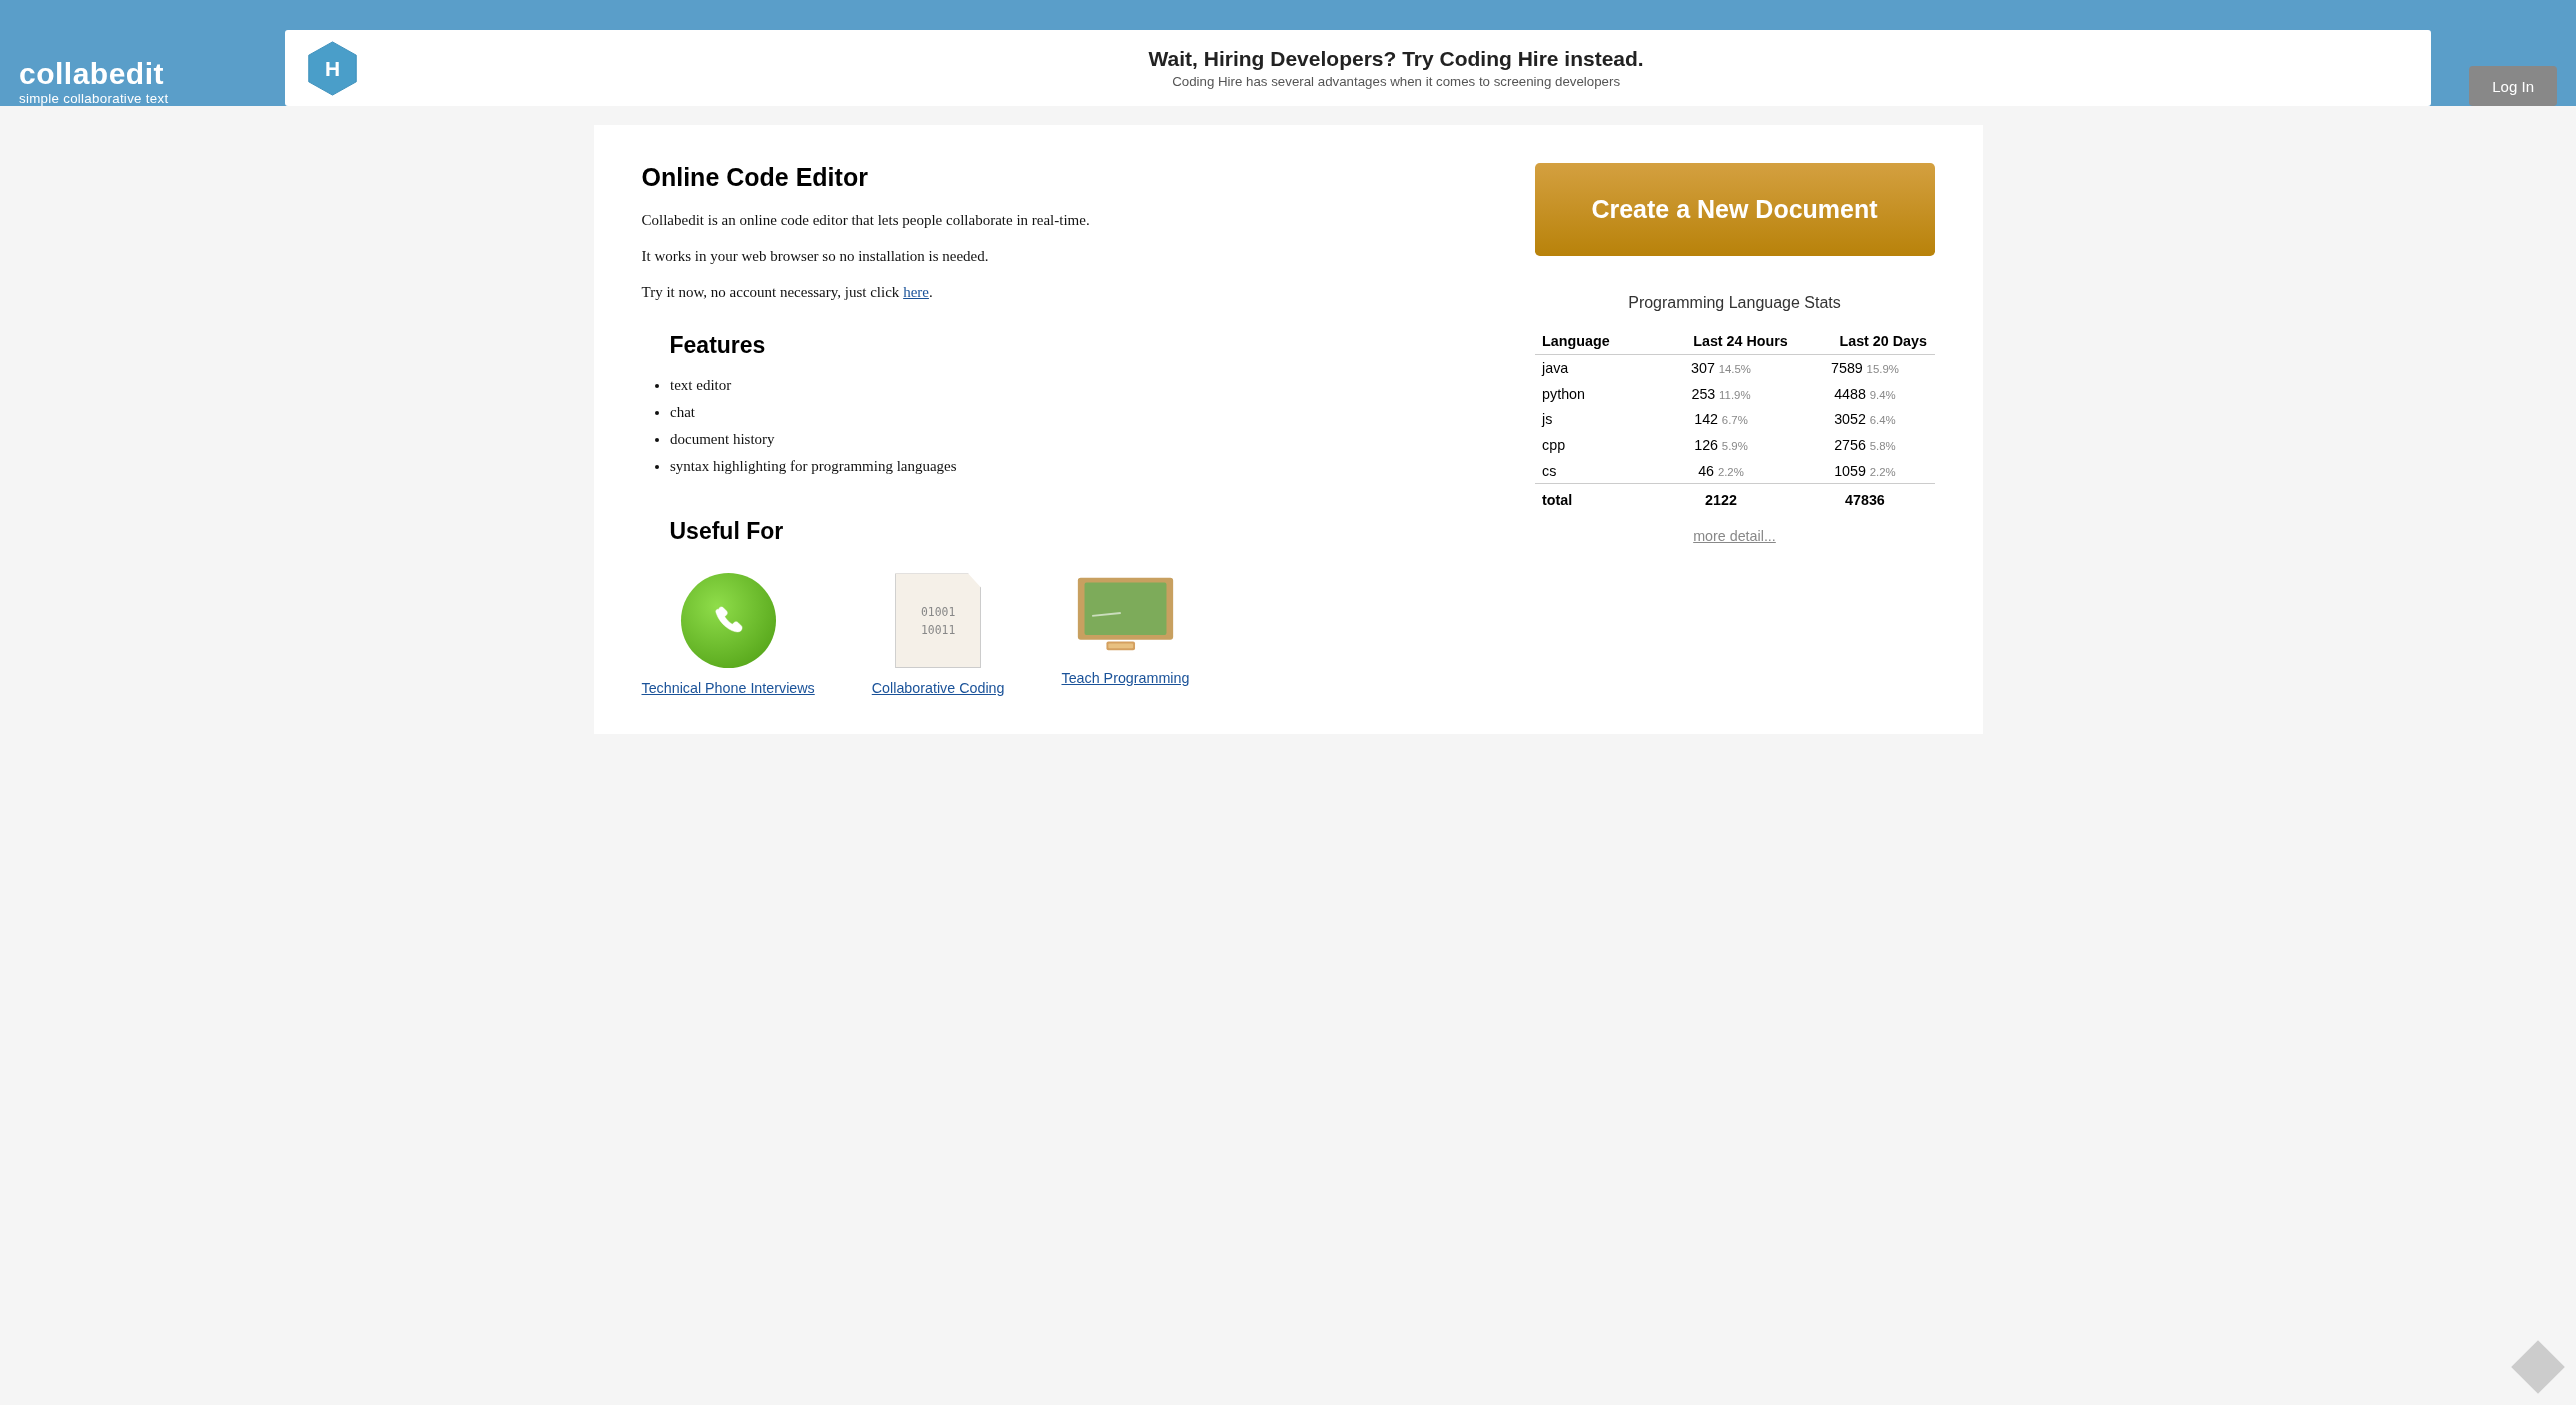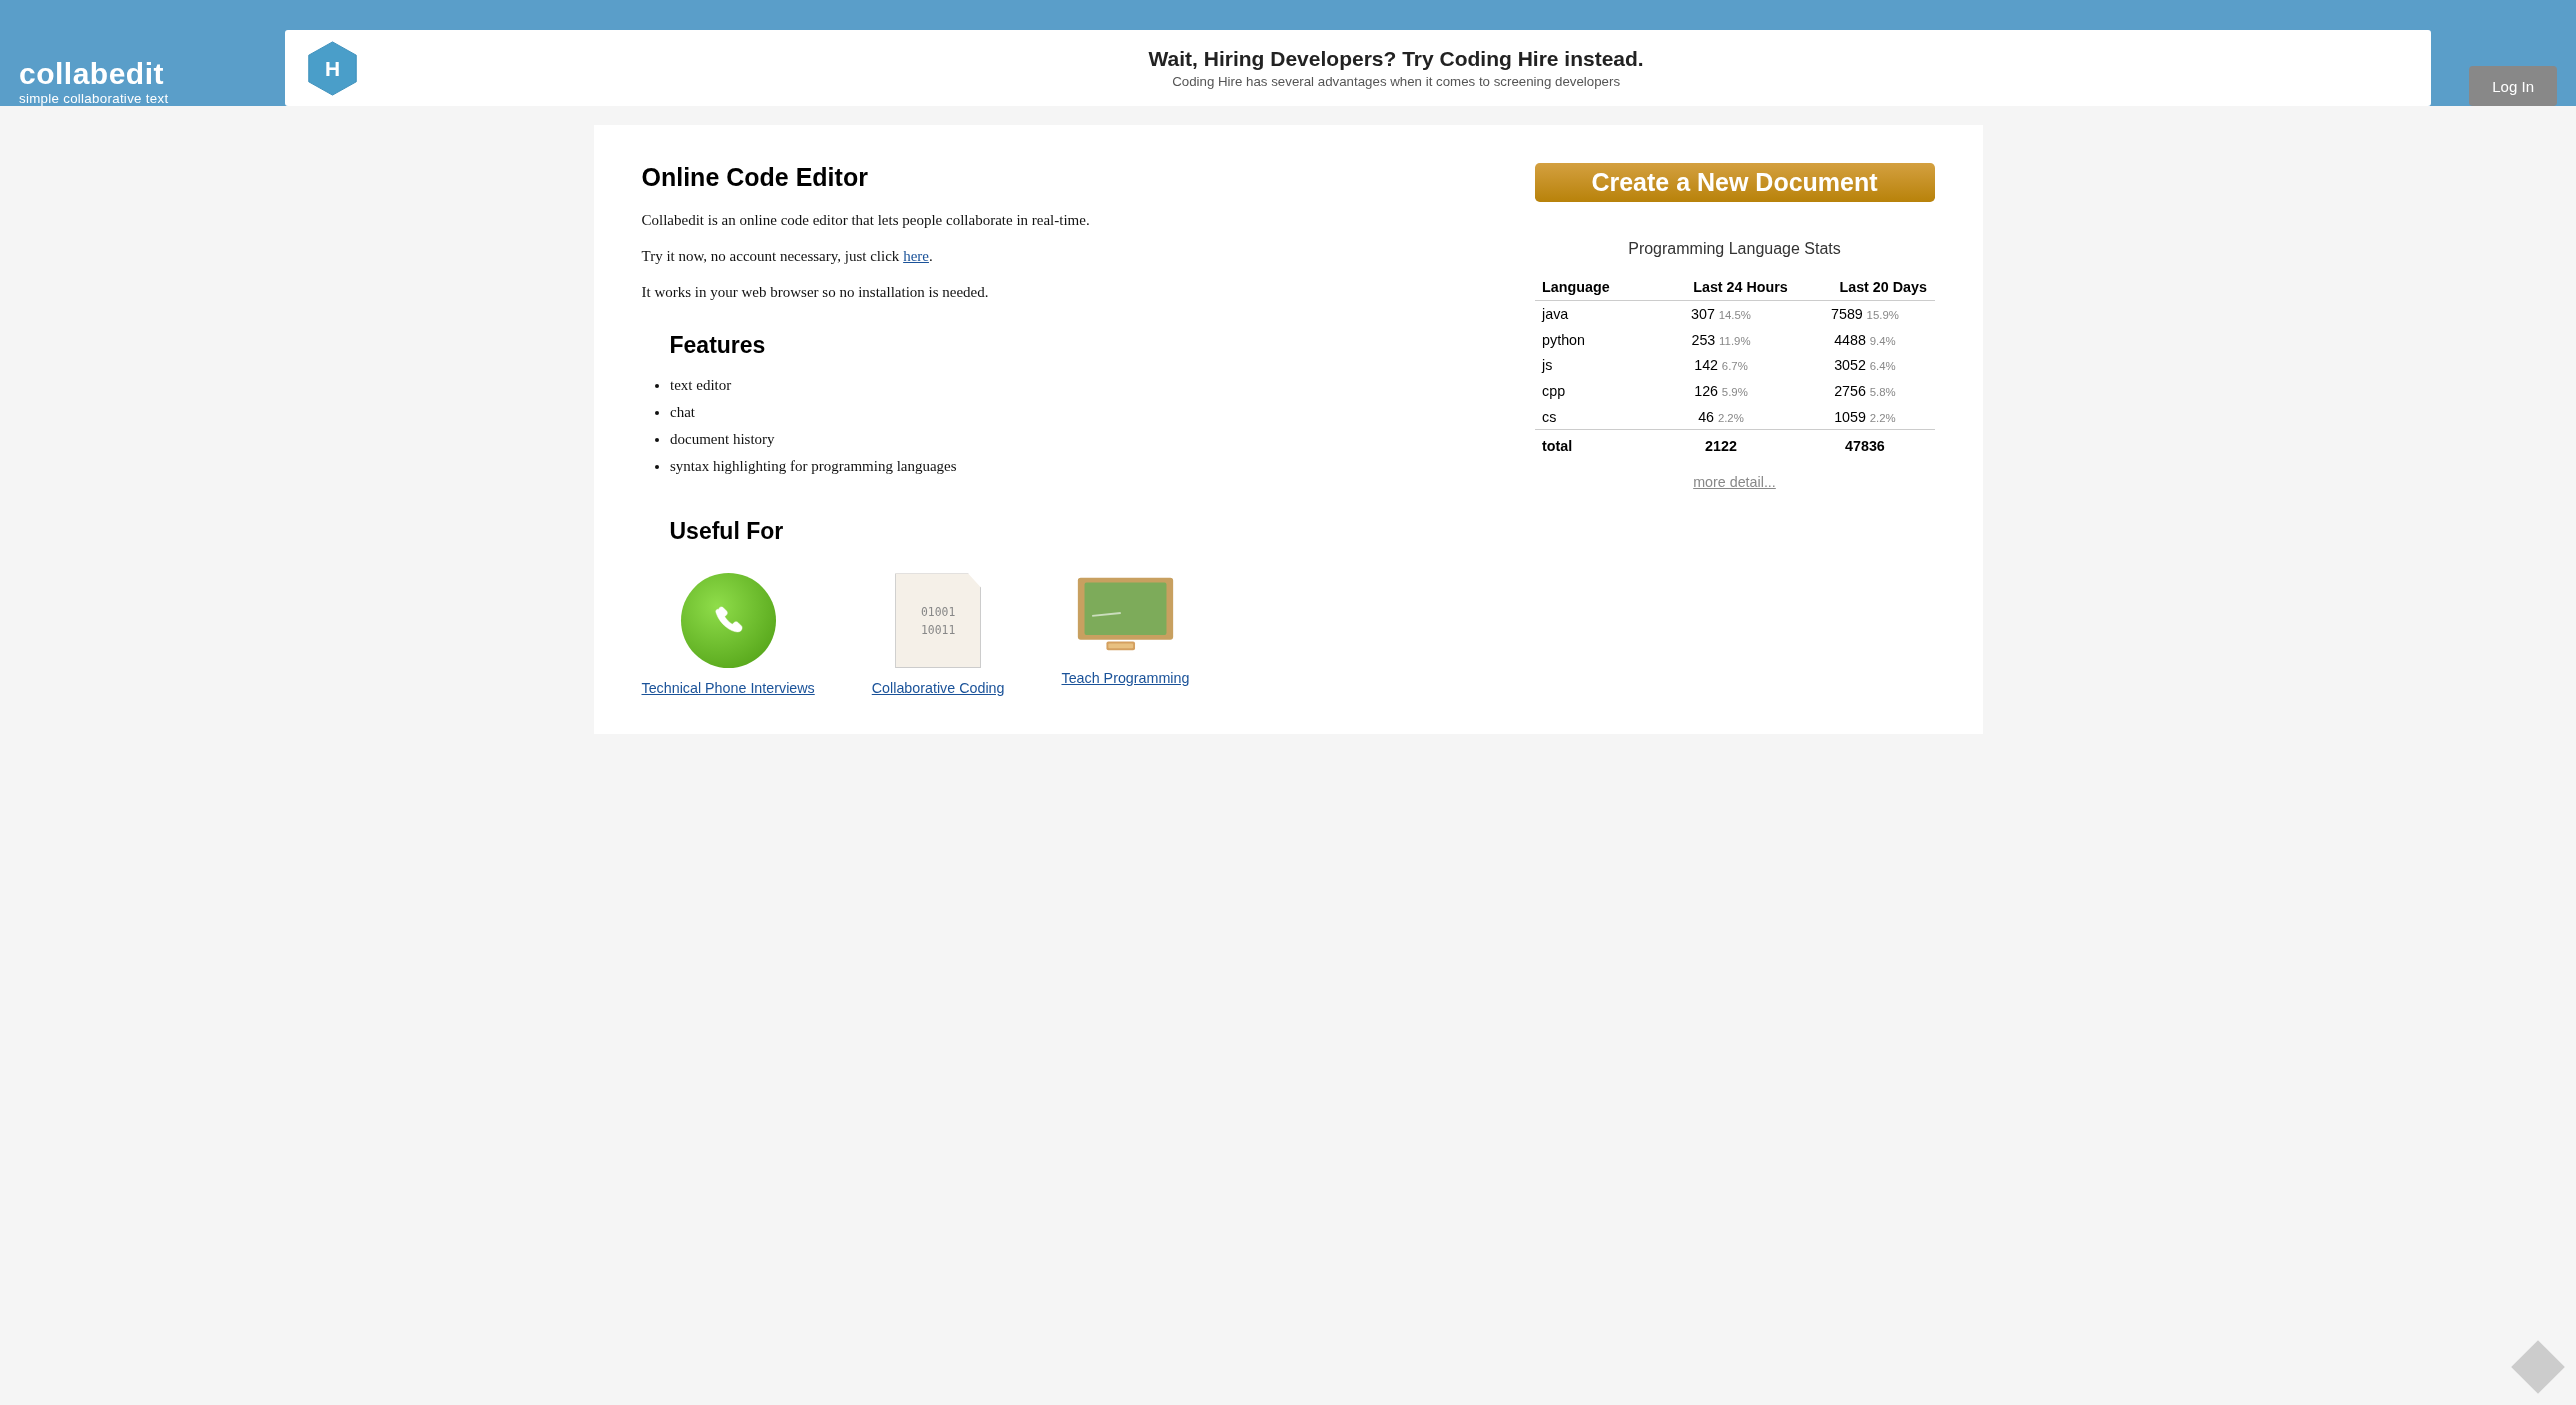--- a/index.html
+++ b/index.html
@@ -179,21 +179,21 @@
       cursor: pointer;
       font-family: Arial, sans-serif;
     }
 
     
     .create-btn {
       background: linear-gradient(to bottom, #d4a040, #b8820a);
       color: white;
       border: none;
       width: 100%;
-      padding: 5px 0;
+      padding: 32px 0;
       font-size: 25px;
       font-weight: bold;
       cursor: pointer;
       border-radius: 4.8px;
       font-family: Arial, sans-serif;
       margin-bottom: 28.5px;
     }
 
     .stats-section {
       margin-top: 9.5px;
@@ -284,24 +284,24 @@
 </header>
 
 <div class="main-wrapper">
   <div class="content-box">
 
     <div class="left-col">
       <h1 class="section-title">Online Code Editor</h1>
 
       <div class="description">
         <p>Collabedit is an online code editor that lets people collaborate in real-time.</p>
+        <p>It works in your web browser so no installation is needed.</p>
         <p>
           <span>Try it now, no account necessary, just click </span><a href="#">here</a><span>.</span>
         </p>
-        <p>It works in your web browser so no installation is needed.</p>
       </div>
 
       <div class="features-section">
         <h2 class="section-title">Features</h2>
         <ul class="features-list">
           <li>text editor</li>
           <li>chat</li>
           <li>document history</li>
           <li>syntax highlighting for programming languages</li>
         </ul>

